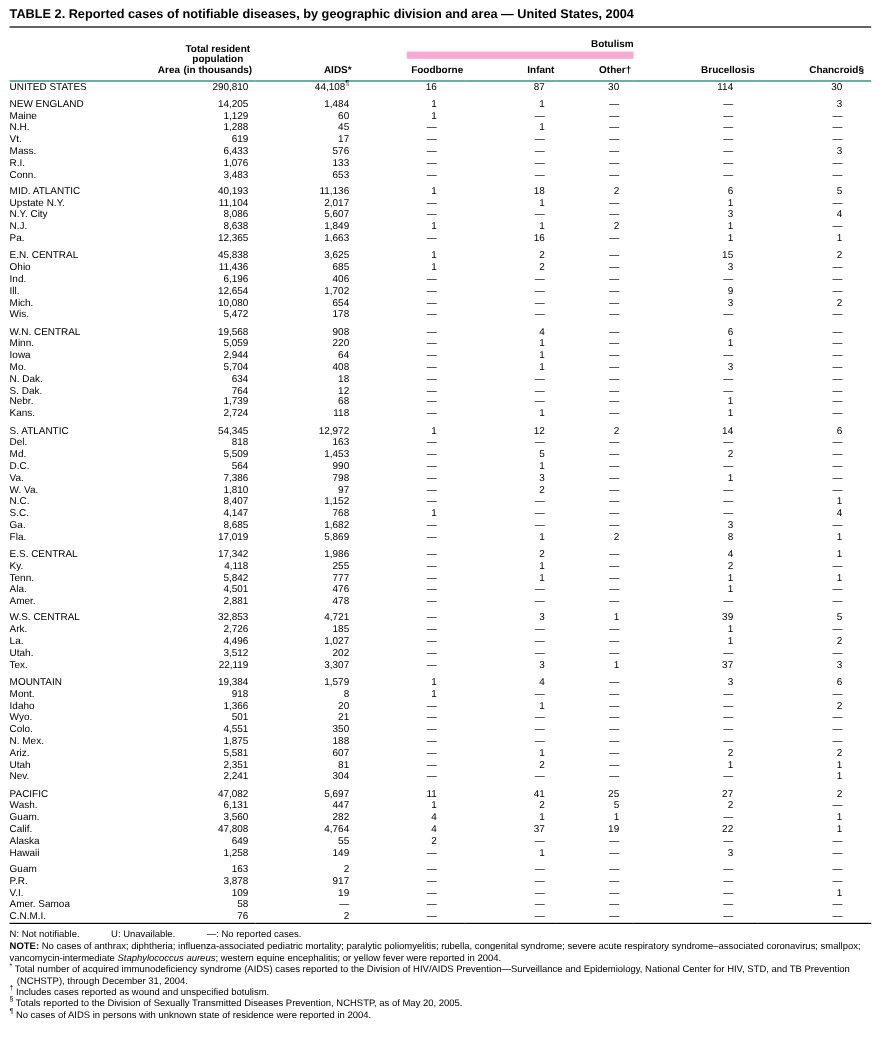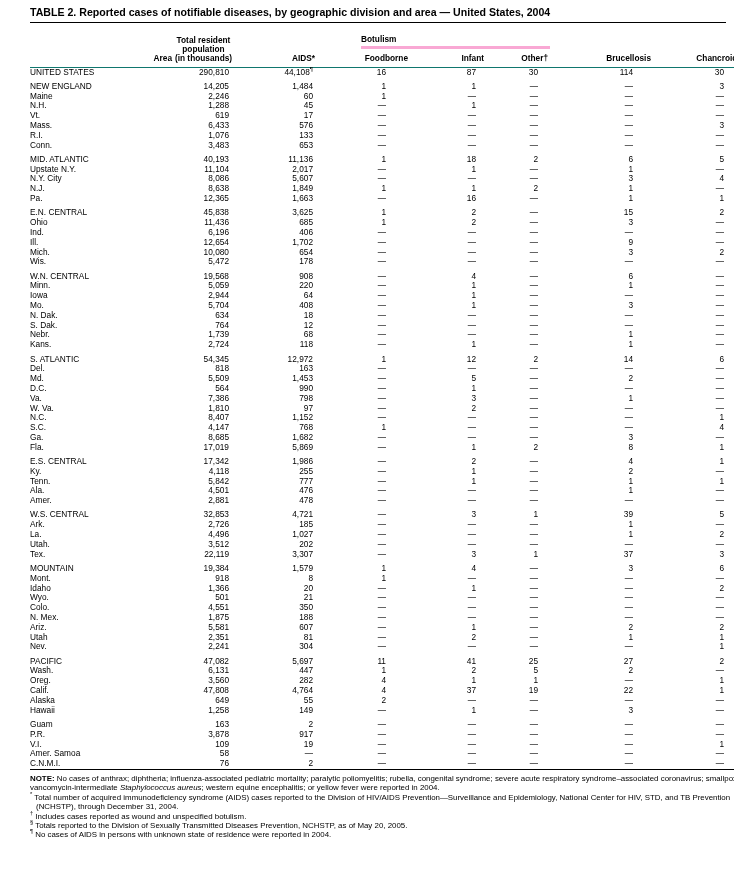--- a/index.html
+++ b/index.html
@@ -1,29 +1,29 @@
 <!DOCTYPE html>
 <html><head>
 <meta charset="utf-8">
 <style>
   html,body{margin:0;padding:0;background:#fff;}
   body{width:734px;height:885px;overflow:hidden;color:#000;font-family:"Liberation Sans",sans-serif;}
-  .page{padding:6px 8px 0 8px;margin-left:22px;}
+  .page{padding:6px 8px 0 8px;}
   .title{font-size:10.6px;font-weight:bold;line-height:13px;padding-bottom:3px;border-bottom:1.5px solid #000;}
   table{border-collapse:collapse;table-layout:fixed;width:718px;margin-top:2px;border-bottom:1px solid #000;}
   th,td{padding:0;white-space:nowrap;overflow:visible;font-size:8.3px;}
   thead th{font-weight:bold;line-height:9.3px;vertical-align:bottom;}
   th.bb{border-bottom:1px solid #0f766e;padding-bottom:3px;}
   .h-area{text-align:right;}
   .h-pop{text-align:center;}
   .h-aids,.h-food,.h-infant,.h-other,.h-bruc{text-align:right;padding-right:2px;}
   .h-chan{text-align:right;padding-right:6px;}
   .h-group{padding:0;height:24px;vertical-align:bottom;}
   tr.subhead{height:18px;}
-  .botu{border-bottom:3px solid #f9a8d4;margin-left:44px;text-align:left;padding-bottom:2px;line-height:9.3px;font-weight:bold;}
+  .botu{border-bottom:6px solid #f9a8d4;margin-left:44px;text-align:right;padding-bottom:2px;line-height:9.3px;font-weight:bold;}
   tbody td{line-height:9.8px;}
   td.c0{text-align:left;}
   td.c1{text-align:right;padding-right:6px;}
   td.c2{text-align:right;padding-right:4px;}
   td.c3{text-align:right;padding-right:24px;}
   td.c4{text-align:right;padding-right:10px;}
   td.c5{text-align:right;padding-right:12px;}
   td.c6{text-align:right;padding-right:20px;}
   td.c7{text-align:right;padding-right:24px;}
   tr.gap td{height:4.5px;line-height:4.5px;font-size:1px;}
@@ -93,21 +93,21 @@
           <td class="c1">14,205</td>
           <td class="c2">1,484</td>
           <td class="c3">1</td>
           <td class="c4">1</td>
           <td class="c5">—</td>
           <td class="c6">—</td>
           <td class="c7">3</td>
         </tr>
         <tr>
           <td class="c0">Maine</td>
-          <td class="c1">2,246</td>
+          <td class="c1">1,129</td>
           <td class="c2">60</td>
           <td class="c3">1</td>
           <td class="c4">—</td>
           <td class="c5">—</td>
           <td class="c6">—</td>
           <td class="c7">—</td>
         </tr>
         <tr>
           <td class="c0">N.H.</td>
           <td class="c1">1,288</td>
@@ -676,21 +676,21 @@
           <td class="c0">Wash.</td>
           <td class="c1">6,131</td>
           <td class="c2">447</td>
           <td class="c3">1</td>
           <td class="c4">2</td>
           <td class="c5">5</td>
           <td class="c6">2</td>
           <td class="c7">—</td>
         </tr>
         <tr>
-          <td class="c0">Oreg.</td>
+          <td class="c0">Guam.</td>
           <td class="c1">3,560</td>
           <td class="c2">282</td>
           <td class="c3">4</td>
           <td class="c4">1</td>
           <td class="c5">1</td>
           <td class="c6">—</td>
           <td class="c7">1</td>
         </tr>
         <tr>
           <td class="c0">Calif.</td>
@@ -772,20 +772,25 @@
           <td class="c3">—</td>
           <td class="c4">—</td>
           <td class="c5">—</td>
           <td class="c6">—</td>
           <td class="c7">—</td>
         </tr>
       </tbody>
   </table>
 
   <div class="footnotes">
+    <div class="legend">
+      <span class="leg">N: Not notifiable.</span>
+      <span class="leg">U: Unavailable.</span>
+      <span class="leg">—: No reported cases.</span>
+    </div>
     <div class="note">
       <span class="b">NOTE:</span>
       <span>No cases of anthrax; diphtheria; influenza-associated pediatric mortality; paralytic poliomyelitis; rubella, congenital syndrome; severe acute respiratory syndrome–associated coronavirus; smallpox; vancomycin-intermediate </span><i>Staphylococcus aureus</i><span>; western equine encephalitis; or yellow fever were reported in 2004.</span>
     </div>
     <div id="fn-items">
         <div class="fn"><span class="sup">*</span> Total number of acquired immunodeficiency syndrome (AIDS) cases reported to the Division of HIV/AIDS Prevention—Surveillance and Epidemiology, National Center for HIV, STD, and TB Prevention (NCHSTP), through December 31, 2004.</div>
         <div class="fn"><span class="sup">†</span> Includes cases reported as wound and unspecified botulism.</div>
         <div class="fn"><span class="sup">§</span> Totals reported to the Division of Sexually Transmitted Diseases Prevention, NCHSTP, as of May 20, 2005.</div>
         <div class="fn"><span class="sup">¶</span> No cases of AIDS in persons with unknown state of residence were reported in 2004.</div>
       </div>

